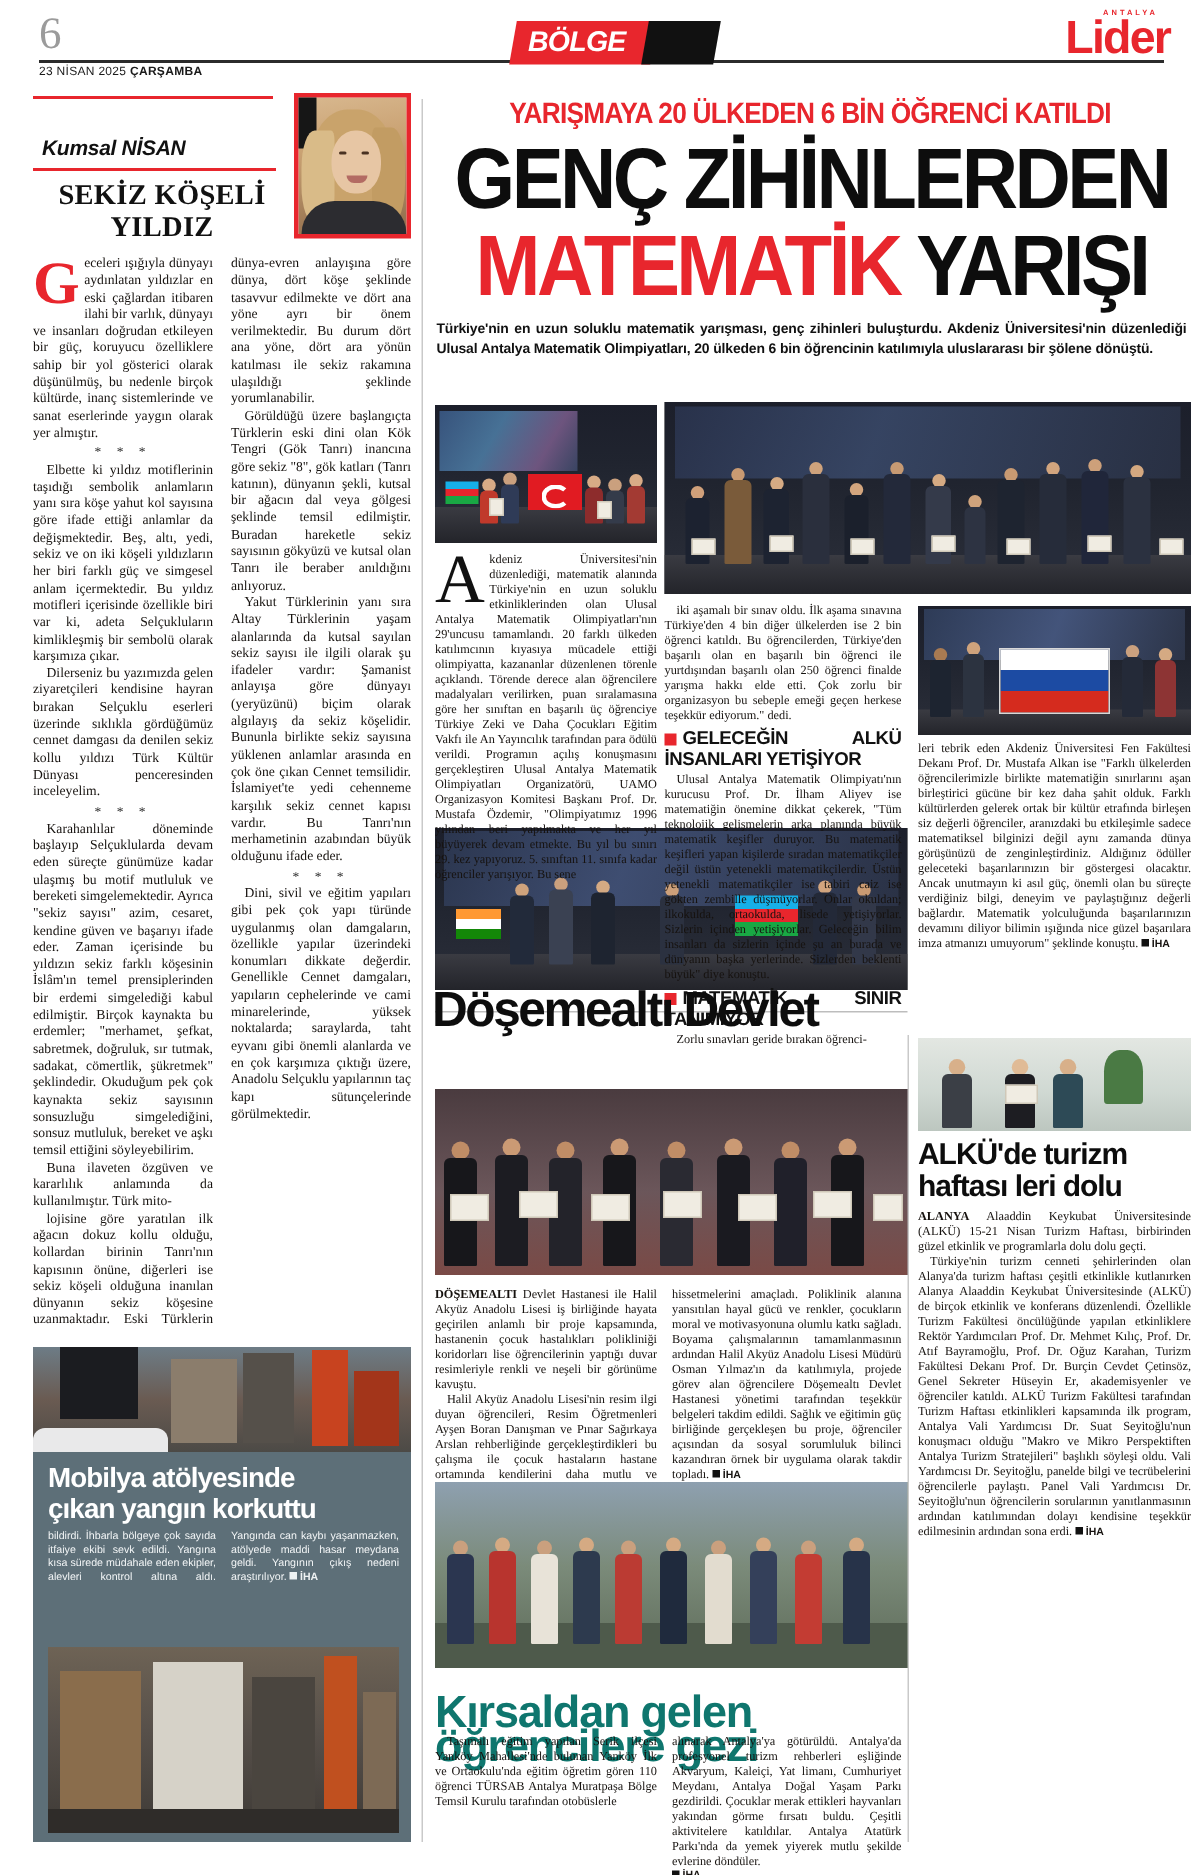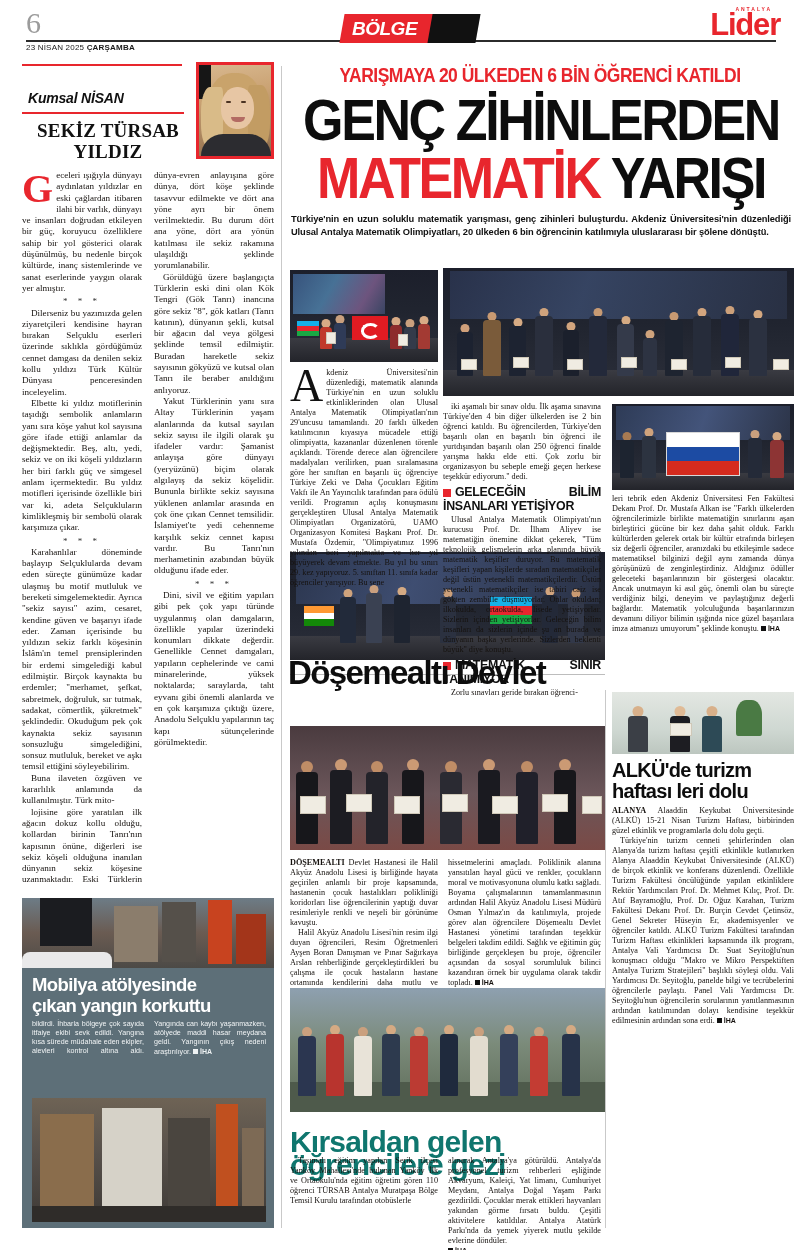--- a/index.html
+++ b/index.html
@@ -233,29 +233,29 @@
       <div class="ap-face"></div>
       <div class="ap-eye l"></div>
       <div class="ap-eye r"></div>
       <div class="ap-smile"></div>
       <div class="ap-body"></div>
     </div>
 
     <div class="author-name">Kumsal NİSAN</div>
     <div class="col-left-rule-mid"></div>
     <div class="col-title">
-      <span>SEKİZ TÜRSAB</span><br>
+      <span>SEKİZ KÖŞELİ</span><br>
       <span>YILDIZ</span>
     </div>
 
     <div class="col-body">
       <p class="first"><span class="dropcap">G</span><span>eceleri ışığıyla dünyayı aydınlatan yıldızlar en eski çağlardan itibaren ilahi bir varlık, dünyayı ve insanları doğrudan etkileyen bir güç, koruyucu özelliklere sahip bir yol gösterici olarak düşünülmüş, bu nedenle birçok kültürde, inanç sistemlerinde ve sanat eserlerinde yaygın olarak yer almıştır.</span></p>
       <p class="sep-dots">* * *</p>
+      <p><span>Elbette ki yıldız motiflerinin taşıdığı sembolik anlamların yanı sıra köşe yahut kol sayısına göre ifade ettiği anlamlar da değişmektedir. Beş, altı, yedi, sekiz ve on iki köşeli yıldızların her biri farklı güç ve simgesel anlam içermektedir. Bu yıldız motifleri içerisinde özellikle biri var ki, adeta Selçukluların kimlikleşmiş bir sembolü olarak karşımıza çıkar.</span></p>
       <p><span>Dilerseniz bu yazımızda gelen ziyaretçileri kendisine hayran bırakan Selçuklu eserleri üzerinde sıklıkla gördüğümüz cennet damgası da denilen sekiz kollu yıldızı Türk Kültür Dünyası penceresinden inceleyelim.</span></p>
-      <p><span>Elbette ki yıldız motiflerinin taşıdığı sembolik anlamların yanı sıra köşe yahut kol sayısına göre ifade ettiği anlamlar da değişmektedir. Beş, altı, yedi, sekiz ve on iki köşeli yıldızların her biri farklı güç ve simgesel anlam içermektedir. Bu yıldız motifleri içerisinde özellikle biri var ki, adeta Selçukluların kimlikleşmiş bir sembolü olarak karşımıza çıkar.</span></p>
       <p class="sep-dots">* * *</p>
       <p><span>Karahanlılar döneminde başlayıp Selçuklularda devam eden süreçte günümüze kadar ulaşmış bu motif mutluluk ve bereketi simgelemektedir. Ayrıca "sekiz sayısı" azim, cesaret, kendine güven ve başarıyı ifade eder. Zaman içerisinde bu yıldızın sekiz farklı köşesinin İslâm'ın temel prensiplerinden bir erdemi simgelediği kabul edilmiştir. Birçok kaynakta bu erdemler; "merhamet, şefkat, sabretmek, doğruluk, sır tutmak, sadakat, cömertlik, şükretmek" şeklindedir. Okuduğum pek çok kaynakta sekiz sayısının sonsuzluğu simgelediğini, sonsuz mutluluk, bereket ve aşkı temsil ettiğini söyleyebilirim.</span></p>
       <p><span>Buna ilaveten özgüven ve kararlılık anlamında da kullanılmıştır. Türk mito-</span></p>
       <p class="noind"><span>lojisine göre yaratılan ilk ağacın dokuz kollu olduğu, kollardan birinin Tanrı'nın kapısının önüne, diğerleri ise sekiz köşeli olduğuna inanılan dünyanın sekiz köşesine uzanmaktadır. Eski Türklerin dünya-evren anlayışına göre dünya, dört köşe şeklinde tasavvur edilmekte ve dört ana yöne ayrı bir önem verilmektedir. Bu durum dört ana yöne, dört ara yönün katılması ile sekiz rakamına ulaşıldığı şeklinde yorumlanabilir.</span></p>
       <p><span>Görüldüğü üzere başlangıçta Türklerin eski dini olan Kök Tengri (Gök Tanrı) inancına göre sekiz "8", gök katları (Tanrı katının), dünyanın şekli, kutsal bir ağacın dal veya gölgesi şeklinde temsil edilmiştir. Buradan hareketle sekiz sayısının gökyüzü ve kutsal olan Tanrı ile beraber anıldığını anlıyoruz.</span></p>
       <p><span>Yakut Türklerinin yanı sıra Altay Türklerinin yaşam alanlarında da kutsal sayılan sekiz sayısı ile ilgili olarak şu ifadeler vardır: Şamanist anlayışa göre dünyayı (yeryüzünü) biçim olarak algılayış da sekiz köşelidir. Bununla birlikte sekiz sayısına yüklenen anlamlar arasında en çok öne çıkan Cennet temsilidir. İslamiyet'te yedi cehenneme karşılık sekiz cennet kapısı vardır. Bu Tanrı'nın merhametinin azabından büyük olduğunu ifade eder.</span></p>
       <p class="sep-dots">* * *</p>
       <p><span>Dini, sivil ve eğitim yapıları gibi pek çok yapı türünde uygulanmış olan damgaların, özellikle yapılar üzerindeki konumları dikkate değerdir. Genellikle Cennet damgaları, yapıların cephelerinde ve cami minarelerinde, yüksek noktalarda; saraylarda, taht eyvanı gibi önemli alanlarda ve en çok karşımıza çıktığı üzere, Anadolu Selçuklu yapılarının taç kapı sütunçelerinde görülmektedir.</span></p>
     </div>
   </div>
@@ -412,21 +412,21 @@
         <div class="body" style="height:38px;background:#8d3434;"></div>
       </div>
   </div>
 
   <div class="artcol" style="left:290px; top:368px; width:148px; height:180px;">
     <p class="noind"><span class="dropcapA">A</span><span>kdeniz Üniversitesi'nin düzenlediği, matematik alanında Türkiye'nin en uzun soluklu etkinliklerinden olan Ulusal Antalya Matematik Olimpiyatları'nın 29'uncusu tamamlandı. 20 farklı ülkeden katılımcının kıyasıya mücadele ettiği olimpiyatta, kazananlar düzenlenen törenle açıklandı. Törende derece alan öğrencilere madalyaları verilirken, puan sıralamasına göre her sınıftan en başarılı üç öğrenciye Türkiye Zeki ve Daha Çocukları Eğitim Vakfı ile An Yayıncılık tarafından para ödülü verildi. Programın açılış konuşmasını gerçekleştiren Ulusal Antalya Matematik Olimpiyatları Organizatörü, UAMO Organizasyon Komitesi Başkanı Prof. Dr. Mustafa Özdemir, "Olimpiyatımız 1996 yılından beri yapılmakta ve her yıl büyüyerek devam etmekte. Bu yıl bu sınırı 29. kez yapıyoruz. 5. sınıftan 11. sınıfa kadar öğrenciler yarışıyor. Bu sene</span></p>
   </div>
 
   <div class="artcol" style="left:443px; top:402px; width:158px; height:258px;">
     <p><span>iki aşamalı bir sınav oldu. İlk aşama sınavına Türkiye'den 4 bin diğer ülkelerden ise 2 bin öğrenci katıldı. Bu öğrencilerden, Türkiye'den başarılı olan en başarılı bin öğrenci ile yurtdışından başarılı olan 250 öğrenci finalde yarışma hakkı elde etti. Çok zorlu bir organizasyon bu sebeple emeği geçen herkese teşekkür ediyorum." dedi.</span></p>
-    <div class="subhead"><span class="sq"></span><span>GELECEĞİN BİLİM İNSANLARI YETİŞİYOR</span></div>
+    <div class="subhead"><span class="sq"></span><span>GELECEĞİN ALKÜ İNSANLARI YETİŞİYOR</span></div>
     <p><span>Ulusal Antalya Matematik Olimpiyatı'nın kurucusu Prof. Dr. İlham Aliyev ise matematiğin önemine dikkat çekerek, "Tüm teknolojik gelişmelerin arka planında büyük matematik keşifler duruyor. Bu matematik keşifleri yapan kişilerde sıradan matematikçiler değil üstün yetenekli matematikçilerdir. Üstün yetenekli matematikçiler ise tabiri caiz ise gökten zembille düşmüyorlar. Onlar okuldan; ilkokulda, ortaokulda, lisede yetişiyorlar. Sizlerin içinden yetişiyorlar. Geleceğin bilim insanları da sizlerin içinde şu an burada ve dünyanın başka yerlerinde. Sizlerden beklenti büyük" diye konuştu.</span></p>
     <div class="subhead"><span class="sq"></span><span>MATEMATİK SINIR TANIMIYOR</span></div>
     <p><span>Zorlu sınavları geride bırakan öğrenci-</span></p>
   </div>
 
   <div class="artcol" style="left:612px; top:494px; width:182px; height:182px;">
     <p class="noind"><span>leri tebrik eden Akdeniz Üniversitesi Fen Fakültesi Dekanı Prof. Dr. Mustafa Alkan ise "Farklı ülkelerden öğrencilerimizle birlikte matematiğin sınırlarını aşan birleştirici gücüne bir kez daha şahit olduk. Farklı kültürlerden gelerek ortak bir kültür etrafında birleşen siz değerli öğrenciler, aranızdaki bu etkileşimle sadece matematiksel bilginizi değil aynı zamanda dünya görüşünüzü de zenginleştirdiniz. Aldığınız ödüller geleceteki başarılarınızın bir göstergesi olacaktır. Ancak unutmayın ki asıl güç, önemli olan bu süreçte verdiğiniz bilgi, deneyim ve paylaştığınız değerli bağlardır. Matematik yolculuğunda başarılarınızın devamını diliyor bilimin ışığında nice güzel başarılara imza atmanızı umuyorum" şeklinde konuştu.</span>
       <span class="iha"><span class="sq"></span><span>İHA</span></span>
     </p>
   </div>

